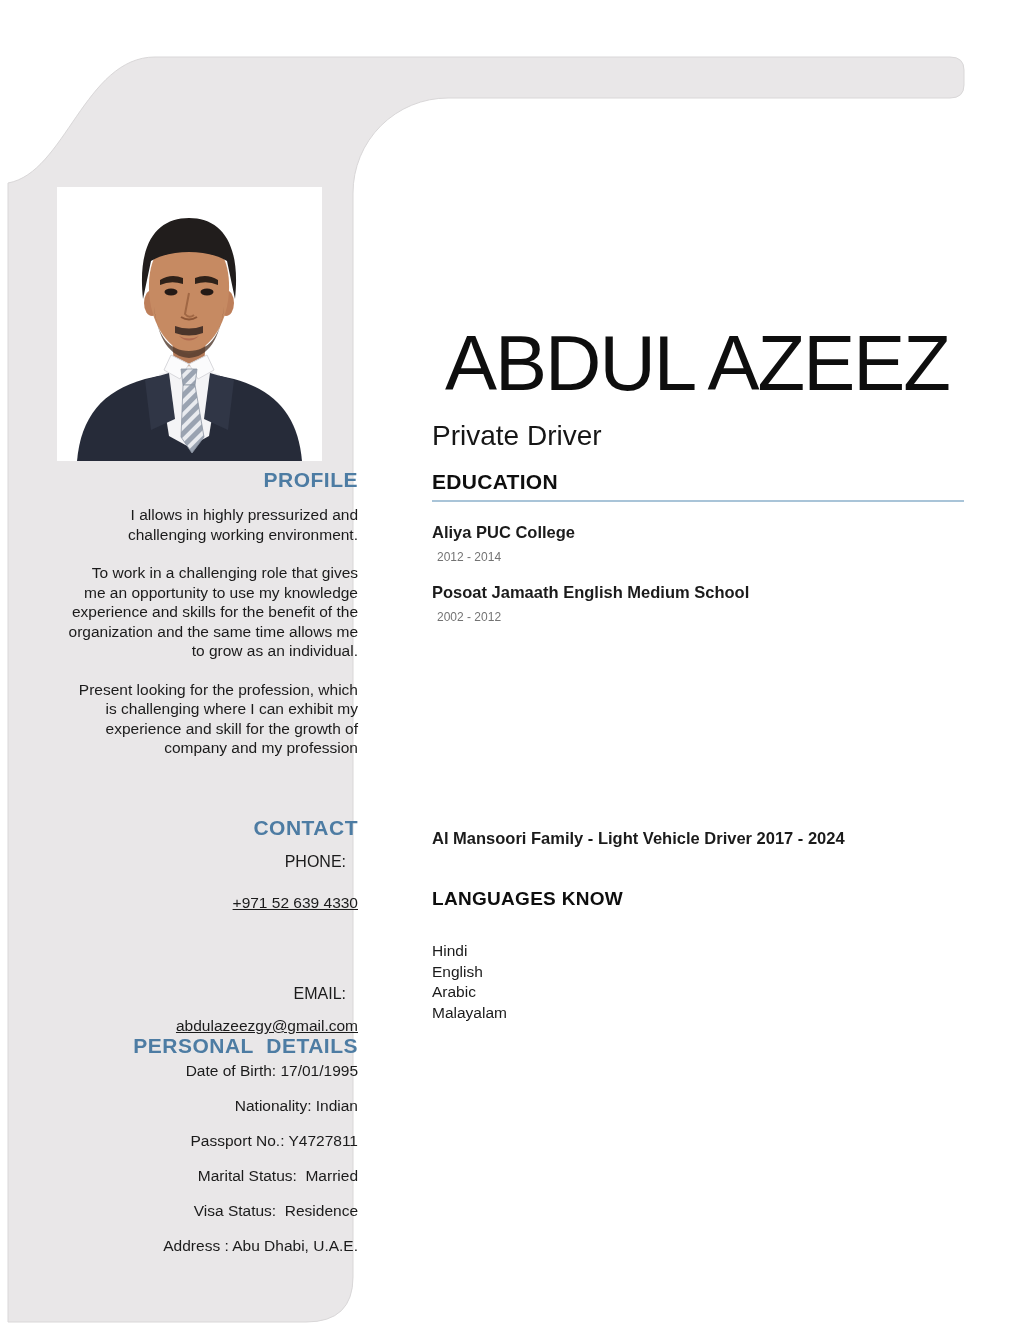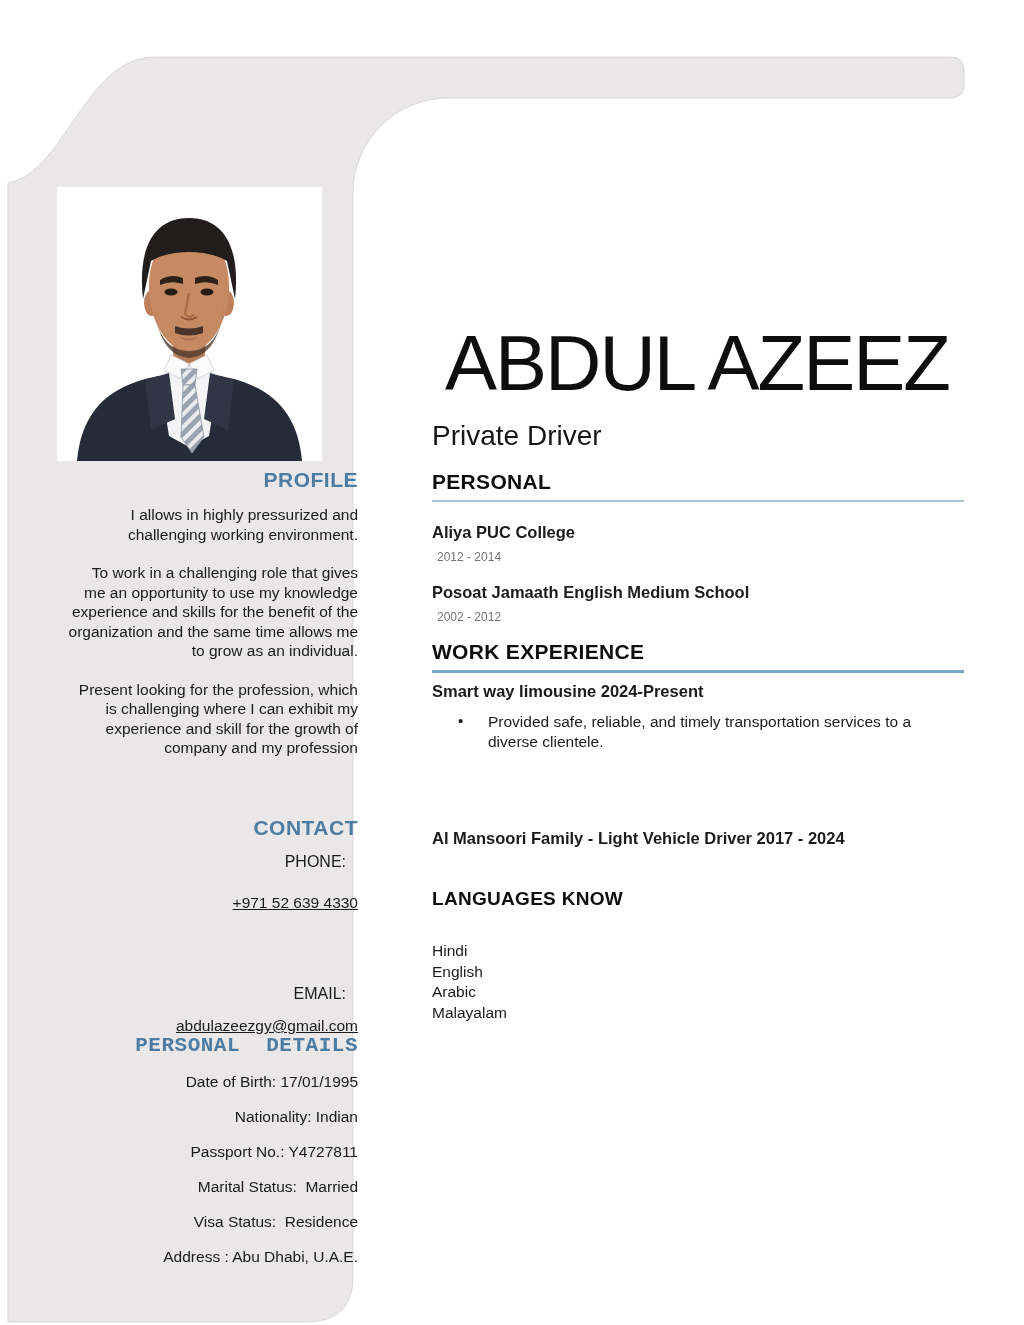--- a/index.html
+++ b/index.html
@@ -130,48 +130,40 @@
     <p class="side-label">PHONE:</p>
     <div class="phone-number">+971 52 639 4330</div>
   </div>
 
   <div class="side-section" style="top: 973px;">
     <p class="side-label">EMAIL:</p>
     <a href="#" class="email-link">abdulazeezgy@gmail.com</a>
   </div>
 
   <div class="side-section" style="top: 1034px;">
-    <h2 class="side-h" style="color:#4d7ca3; margin-bottom:16px;font-family:Liberation Mono, monospace;">PERSONAL  DETAILS</h2>
+    <h2 class="side-h" style="color:#4d7ca3; margin-bottom:4px;">PERSONAL  DETAILS</h2>
     <div class="detail-item">Date of Birth: 17/01/1995</div>
     <div class="detail-item">Nationality: Indian</div>
     <div class="detail-item">Passport No.: Y4727811</div>
     <div class="detail-item">Marital Status:  Married</div>
     <div class="detail-item">Visa Status:  Residence</div>
     <div class="detail-item">Address : Abu Dhabi, U.A.E.</div>
   </div>
 
   <div class="main-name">ABDUL AZEEZ</div>
   <div class="main-title">Private Driver</div>
 
   <div class="main-section" style="top: 470px;">
-    <h2 class="main-h rule-thin">PERSONAL</h2>
+    <h2 class="main-h rule-thin">EDUCATION</h2>
     <div class="edu-school">Aliya PUC College</div>
     <div class="edu-years">2012 - 2014</div>
     <div class="edu-school" style="margin-top:19px;">Posoat Jamaath English Medium School</div>
     <div class="edu-years">2002 - 2012</div>
   </div>
 
-  <div class="main-section" style="top: 640px;">
-    <h2 class="main-h rule-thick">WORK EXPERIENCE</h2>
-    <div class="job-title">Smart way limousine 2024-Present</div>
-    <div class="bullet-row">
-      <span class="bullet-glyph">•</span>
-      <span class="bullet-text">Provided safe, reliable, and timely transportation services to a diverse clientele.</span>
-    </div>
-  </div>
 
   <div class="standalone-job">Al Mansoori Family - Light Vehicle Driver 2017 - 2024</div>
 
   <div class="main-section" style="top: 888px;">
     <h3 class="lang-h">LANGUAGES KNOW</h3>
     <div class="lang-list">
       <div class="lang-item">Hindi</div>
       <div class="lang-item">English</div>
       <div class="lang-item">Arabic</div>
       <div class="lang-item">Malayalam</div>

